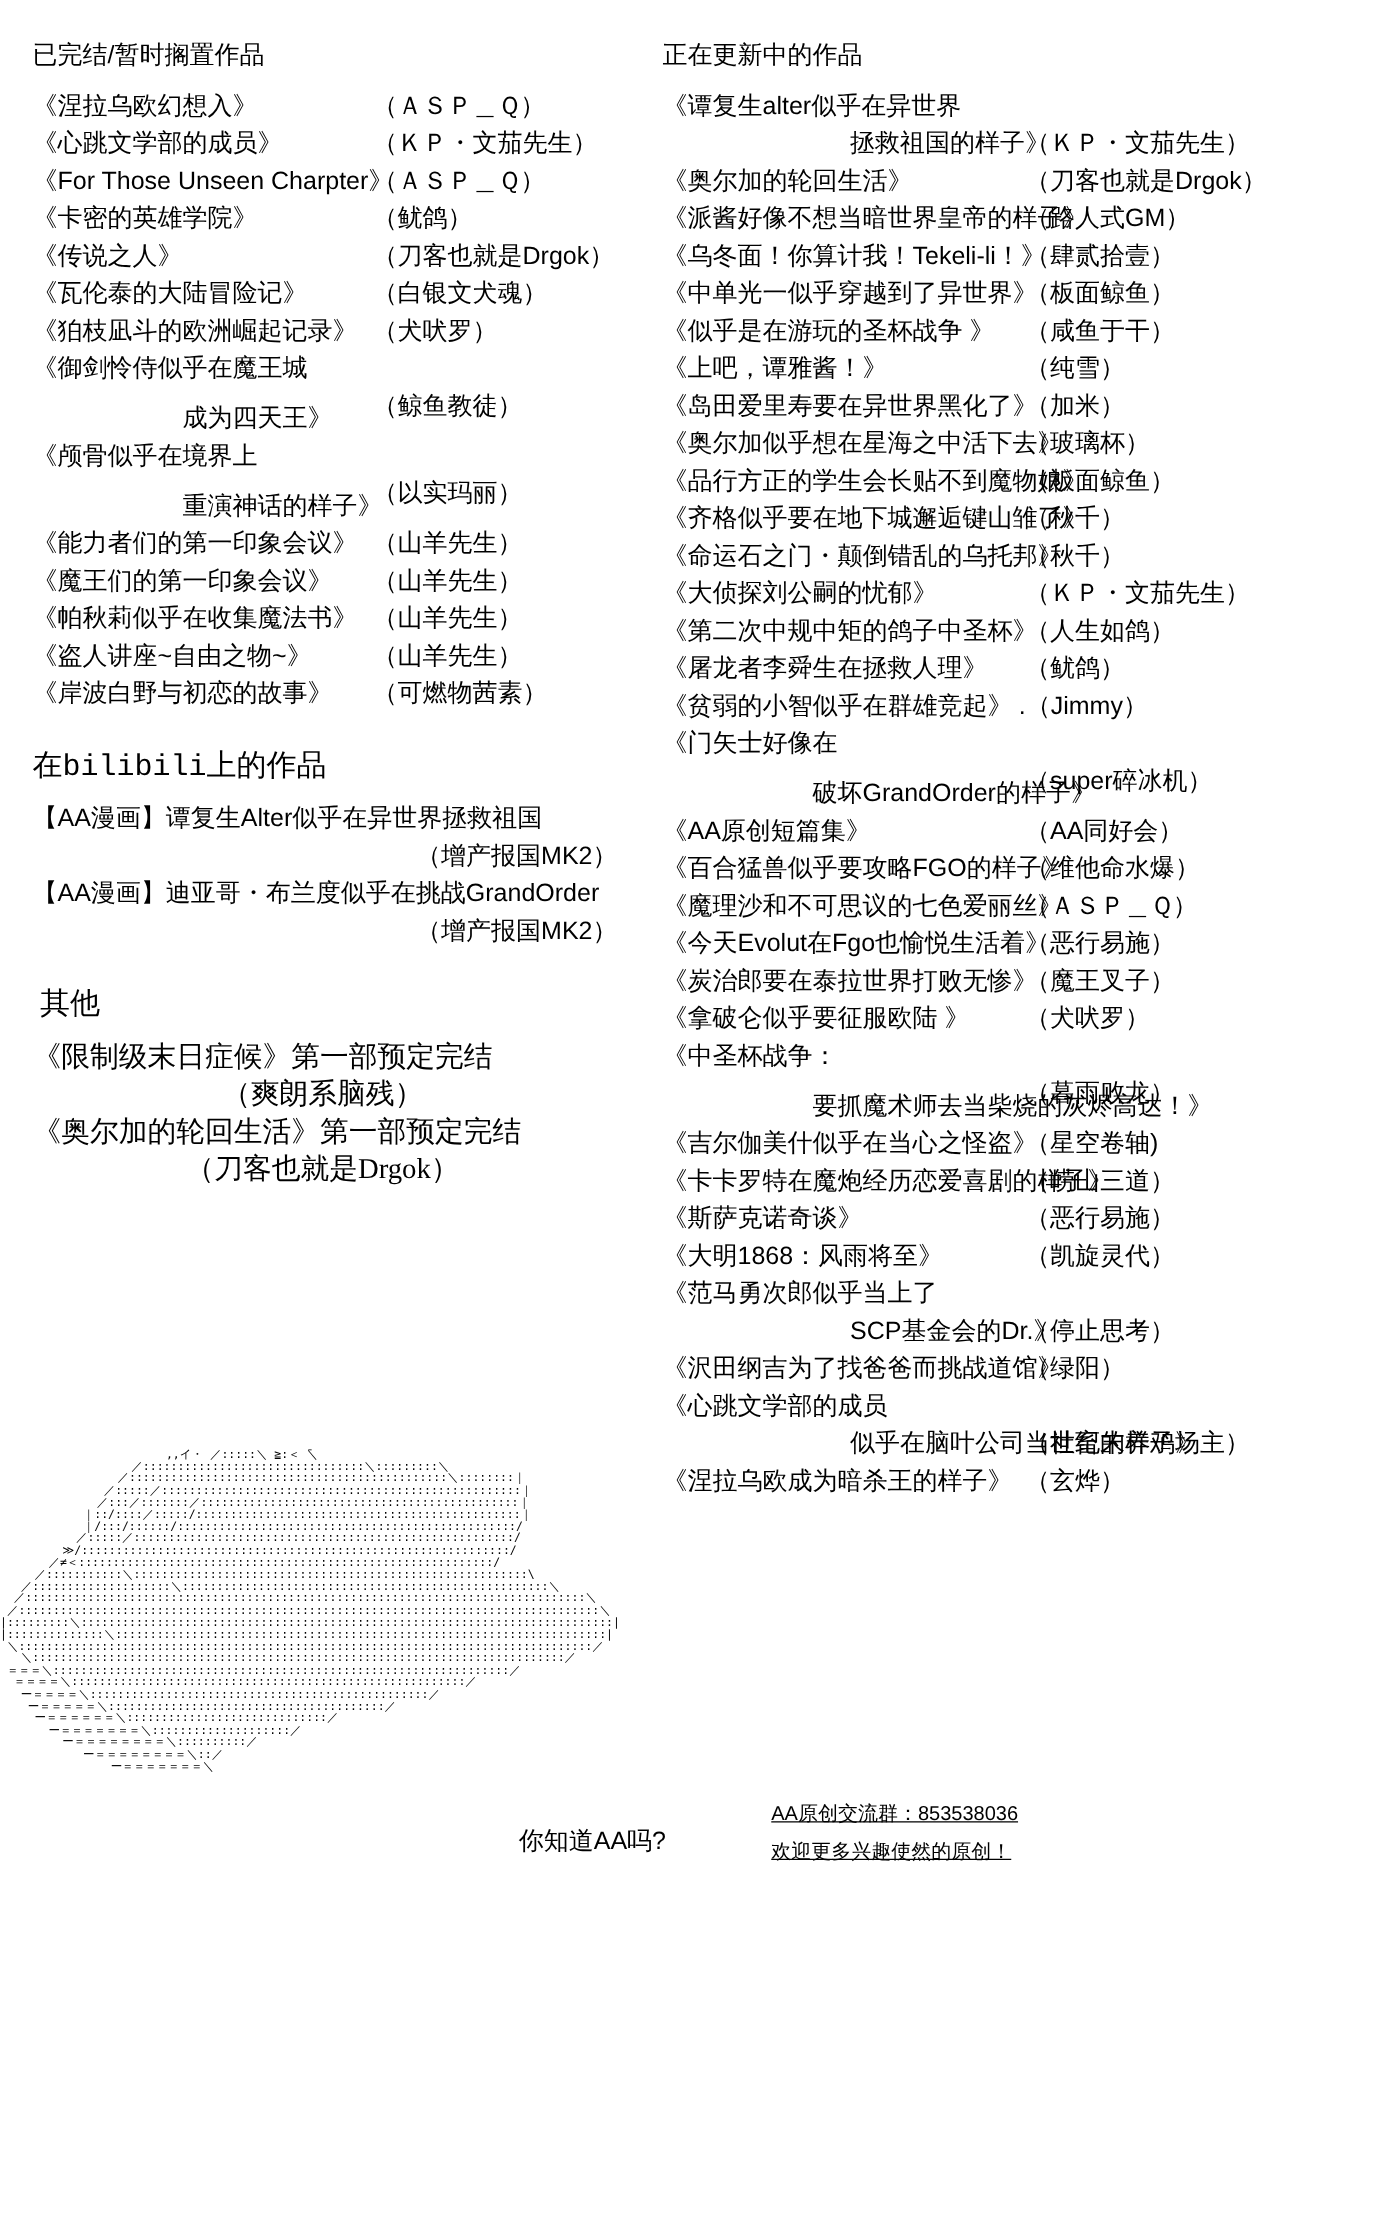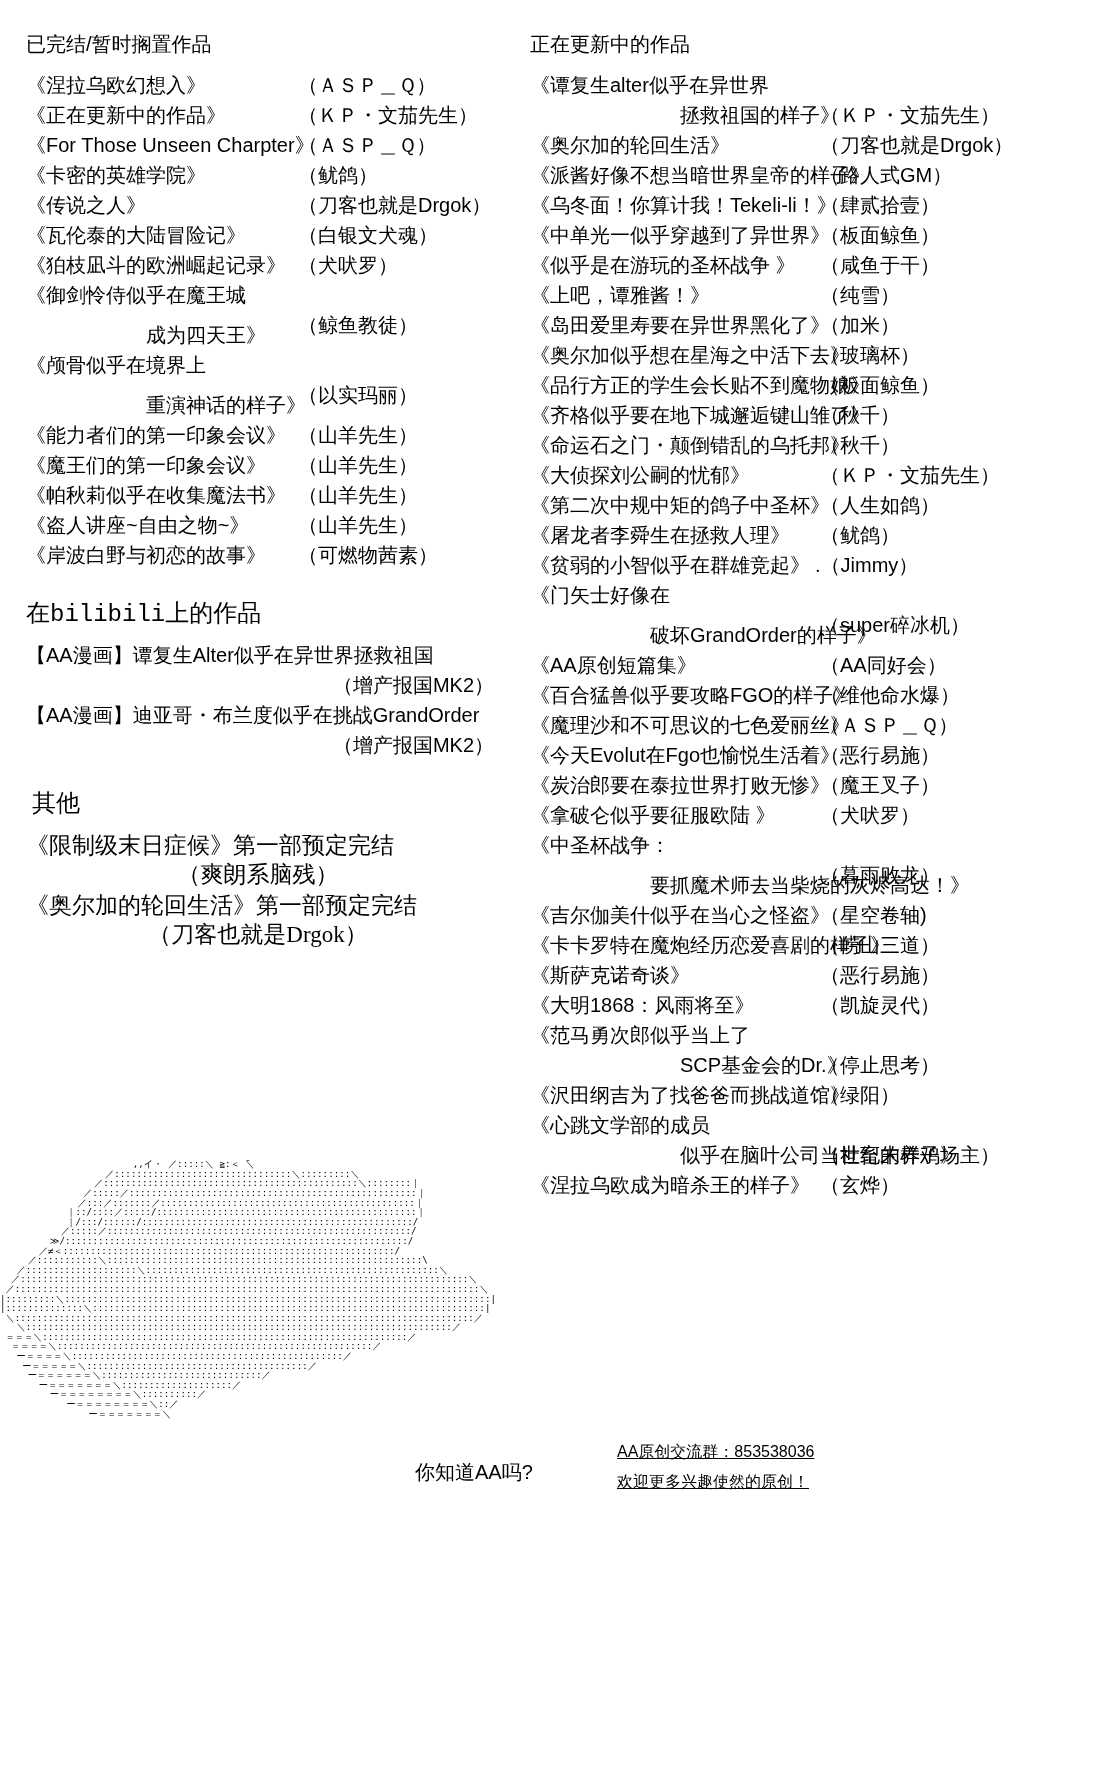--- a/index.html
+++ b/index.html
@@ -129,21 +129,21 @@
 
   <div class="col-left">
     <div class="section-title">已完结/暂时搁置作品</div>
     <div class="left-list">
 
       <div class="entry">
         <span class="t1">《涅拉乌欧幻想入》</span>
         <span class="author">（ＡＳＰ＿Ｑ）</span>
       </div>
       <div class="entry">
-        <span class="t1">《正在更新中的作品》</span>
+        <span class="t1">《心跳文学部的成员》</span>
         <span class="author">（ＫＰ・文茄先生）</span>
       </div>
       <div class="entry">
         <span class="t1">《For Those Unseen Charpter》</span>
         <span class="author">（ＡＳＰ＿Ｑ）</span>
       </div>
       <div class="entry">
         <span class="t1">《卡密的英雄学院》</span>
         <span class="author">（鱿鸽）</span>
       </div>

